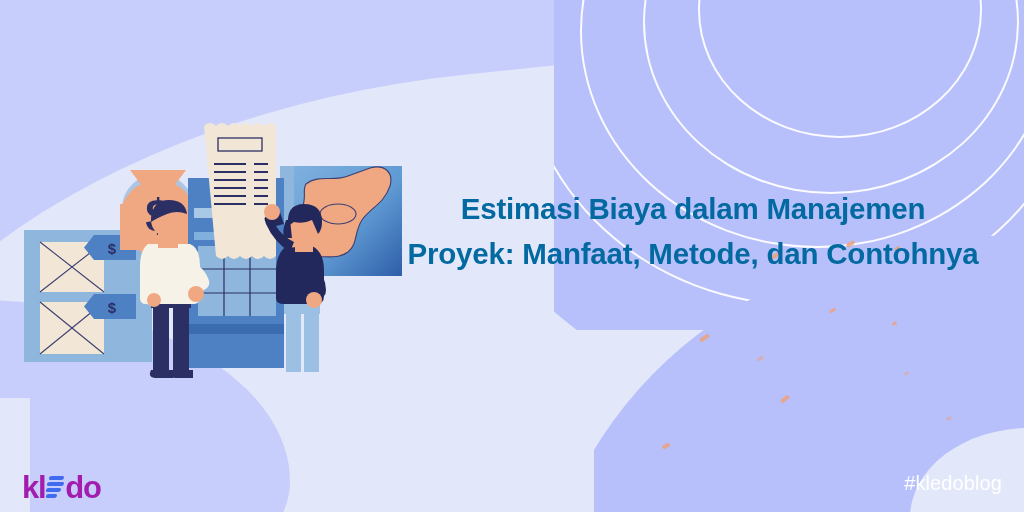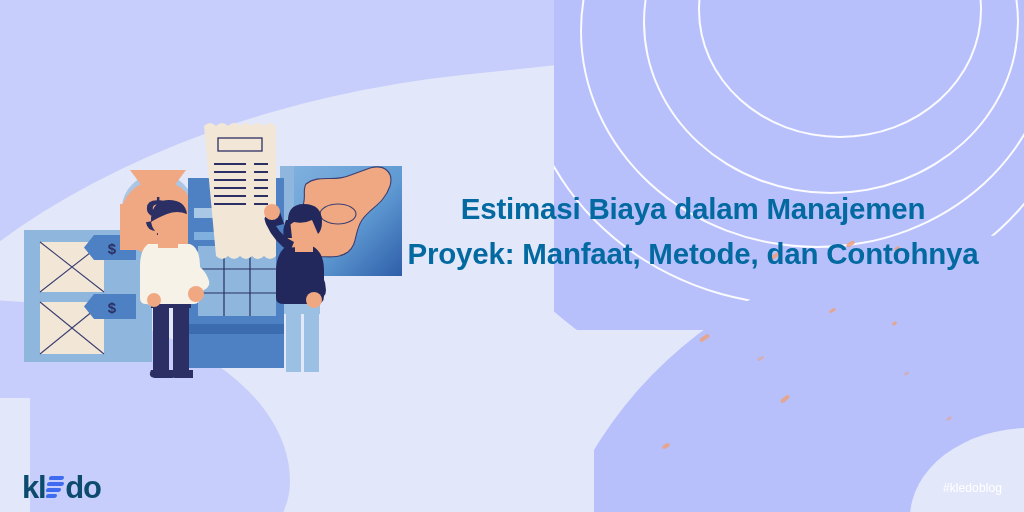--- a/index.html
+++ b/index.html
@@ -93,40 +93,40 @@
     line-height:45px;
     letter-spacing:-.2px;
   }
 
   
   .logo{
     position:absolute;left:22px;top:470px;
     display:flex;align-items:center;height:34px;
   }
   .logo-txt{
-    font-size:31px;font-weight:bold;color:#0c4a6e;letter-spacing:-1.3px;
+    font-size:31px;font-weight:bold;color:#a21caf;letter-spacing:-1.3px;
     line-height:1;
   }
   .logo-mark{
     display:inline-flex;flex-direction:column;justify-content:center;
     gap:2.5px;width:18px;height:22px;margin:0 1px;
   }
   .logo-mark i{
     display:block;height:4px;border-radius:2px;background:#3f6bf0;
     transform:skewX(-16deg);
   }
   .logo-mark i:nth-child(1){width:15px;margin-left:3px;}
   .logo-mark i:nth-child(2){width:17px;margin-left:1px;}
   .logo-mark i:nth-child(3){width:15px;margin-left:0px;}
   .logo-mark i:nth-child(4){width:11px;margin-left:0px;}
 
   
   .hashtag{
     position:absolute;right:22px;bottom:17px;
-    color:#ffffff;font-size:12px;font-weight:normal;letter-spacing:.1px;
+    color:#ffffff;font-size:20px;font-weight:normal;letter-spacing:.1px;
   }
 
   
   .illus{position:absolute;left:18px;top:108px;width:400px;height:280px;}
   .illus svg{display:block;width:400px;height:280px;}
 </style>
 </head>
 <body>
 
 <div class="banner">

